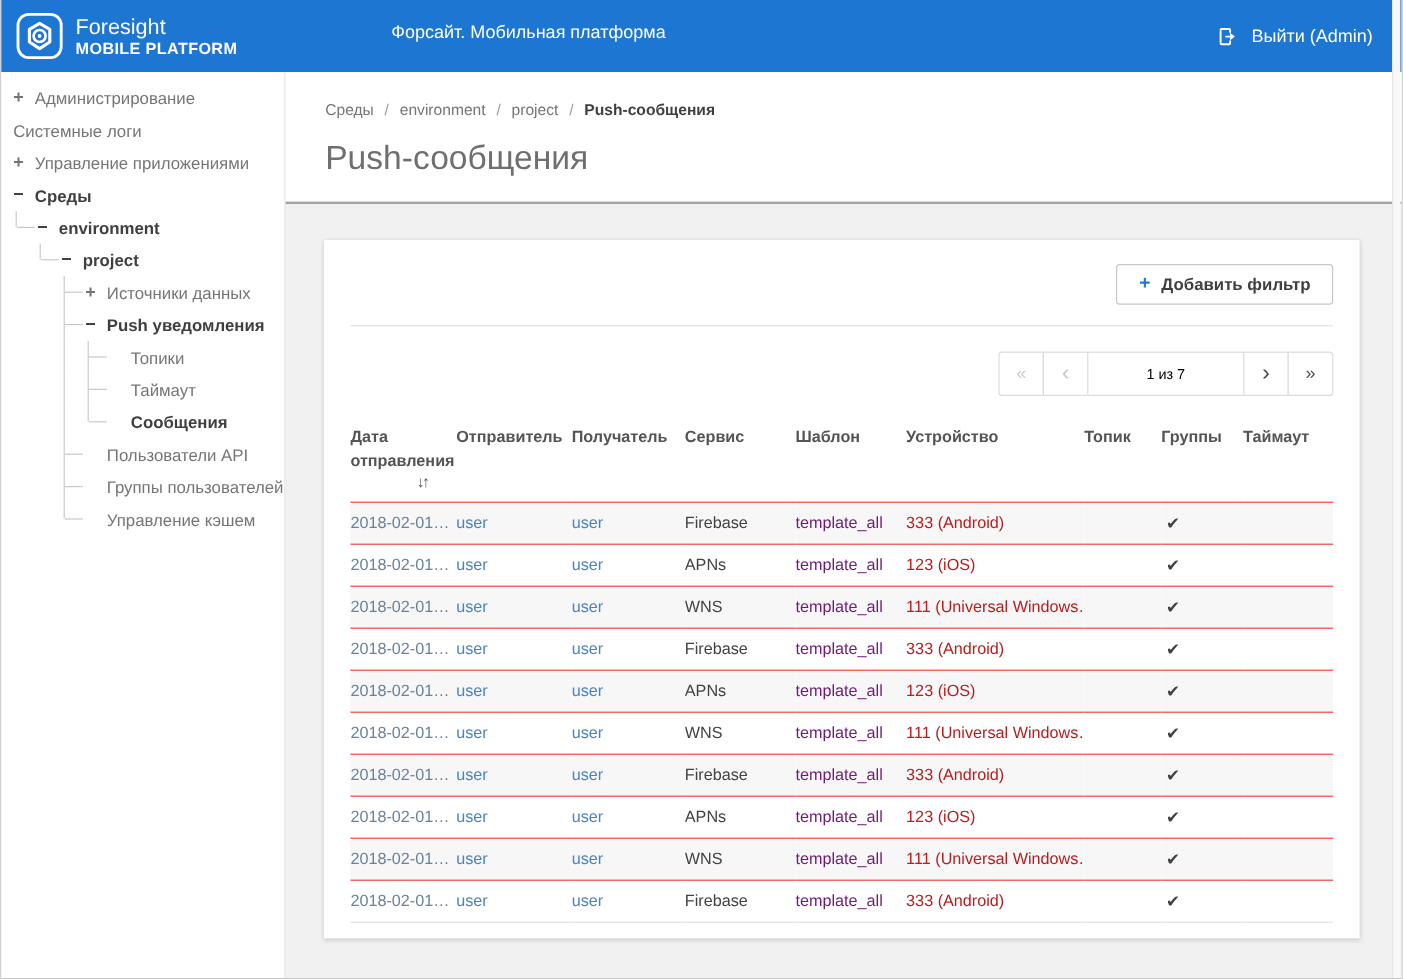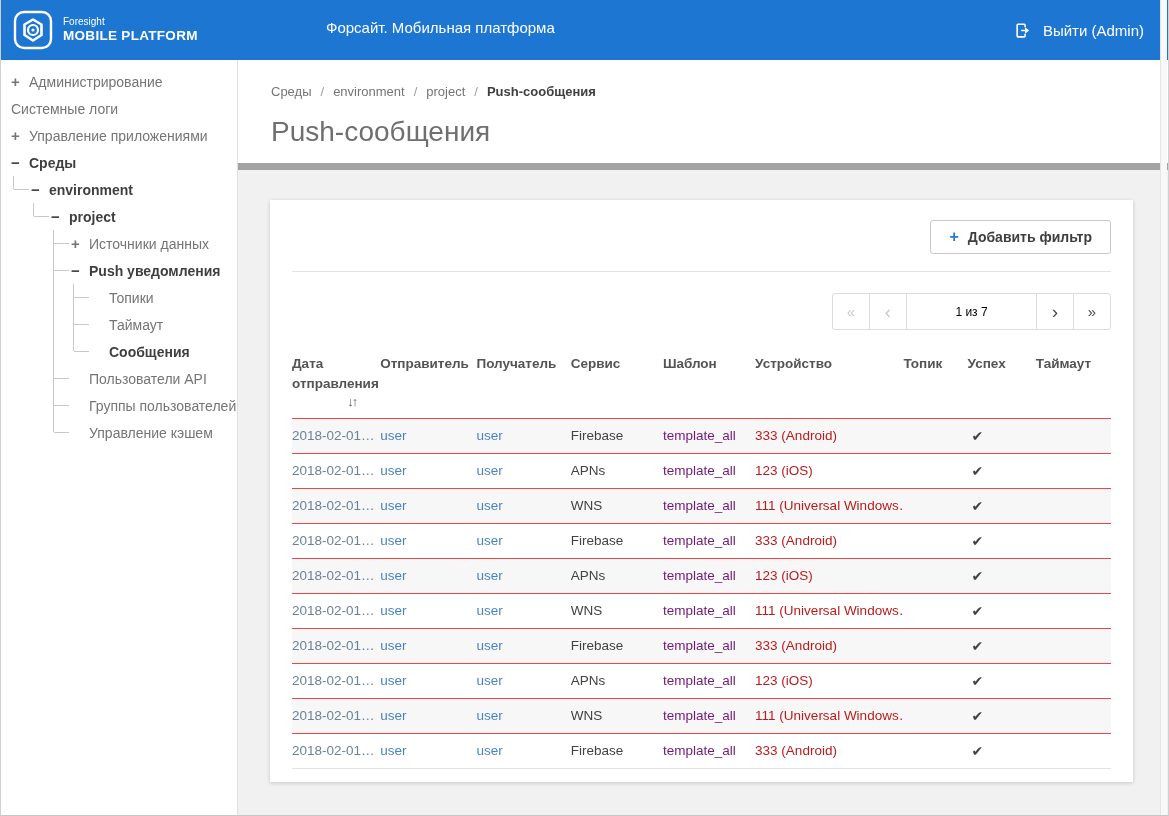--- a/index.html
+++ b/index.html
@@ -15,42 +15,42 @@
     background:var(--content-bg);
     border-left:1px solid #cfd0d1;border-right:1px solid #cfd0d1;border-bottom:1px solid #c6c7c8;
   }
   
   .app-header{
     height:60px;background:var(--header-bg);color:#fff;
     display:flex;align-items:center;position:relative;padding:0 24px 0 12px;
   }
   .logo-wrap{display:flex;align-items:center;gap:10px;}
   .logo-text{line-height:1.15;}
-  .logo-line1{font-size:10px;font-weight:400;}
+  .logo-line1{font-size:18px;font-weight:400;}
   .logo-line2{font-size:13.5px;font-weight:bold;letter-spacing:.3px;}
   .app-title{position:absolute;left:325px;top:0;height:55px;display:flex;align-items:center;font-size:15px;}
   .logout{margin-left:auto;display:flex;align-items:center;gap:10px;cursor:pointer;font-size:15px;}
   
   .main{display:flex;height:756px;}
   .sidebar{
     width:237px;flex:none;background:#fff;border-right:1px solid #e0e0e0;
     padding-top:8px;overflow:hidden;
   }
   .tree-item{display:flex;align-items:center;height:27px;font-size:14px;color:#757575;cursor:pointer;padding-left:10px;white-space:nowrap;}
   .tree-item.bold{color:#3f3f3f;font-weight:bold;}
   .tcol{width:20px;flex:none;position:relative;align-self:stretch;}
   .tcol.rail::before{content:"";position:absolute;left:2px;top:0;bottom:0;border-left:1px solid #c9c9c9;}
   .tcol.conn-t::before{content:"";position:absolute;left:2px;top:0;bottom:0;border-left:1px solid #c9c9c9;}
   .tcol.conn-t::after,.tcol.conn-l::after{content:"";position:absolute;left:3px;width:15px;top:13px;border-top:1px solid #c9c9c9;}
   .tcol.conn-l::before{content:"";position:absolute;left:2px;top:0;height:13px;border-left:1px solid #c9c9c9;}
   .titem-icon{width:18px;flex:none;font-weight:900;font-size:15px;line-height:1;}
   .titem-icon.empty{width:18px;}
   
   .content{flex:1;display:flex;flex-direction:column;background:var(--content-bg);}
-  .crumb-band{background:#fff;border-bottom:7px solid #a3a3a3;height:110px;flex:none;padding:24px 0 0 33px;}
+  .crumb-band{background:#fff;border-bottom:2px solid #a3a3a3;height:110px;flex:none;padding:24px 0 0 33px;}
   .breadcrumb{font-size:13px;color:#757575;}
   .crumb-link{color:#757575;text-decoration:none;cursor:pointer;}
   .crumb-sep{margin:0 9px;color:#9e9e9e;}
   .crumb-current{color:#3f3f3f;font-weight:bold;}
   .page-title{font-size:28px;color:#6f6f6f;margin-top:17px;font-weight:400;}
   .card{
     background:#fff;margin:30px 35px 0 32px;height:582px;
     box-shadow:0 1px 4px rgba(0,0,0,.18);padding:20px 22px;
   }
   .card-top{display:flex;justify-content:flex-end;}
@@ -247,21 +247,21 @@
           </colgroup>
         <thead>
           <tr>
               <th><span>Дата отправления</span><span class="sort-icon">↓↑</span></th>
               <th><span>Отправитель</span></th>
               <th><span>Получатель</span></th>
               <th><span>Сервис</span></th>
               <th><span>Шаблон</span></th>
               <th><span>Устройство</span></th>
               <th><span>Топик</span></th>
-              <th><span>Успех</span></th>
+              <th><span>Группы</span></th>
               <th><span>Таймаут</span></th>
             </tr>
         </thead>
         <tbody>
             <tr>
               <td><a class="link-date" href="#">2018-02-01…</a></td>
               <td><a class="link-user" href="#">user</a></td>
               <td><a class="link-user" href="#">user</a></td>
               <td><span>Firebase</span></td>
               <td><a class="link-template" href="#">template_all</a></td>

